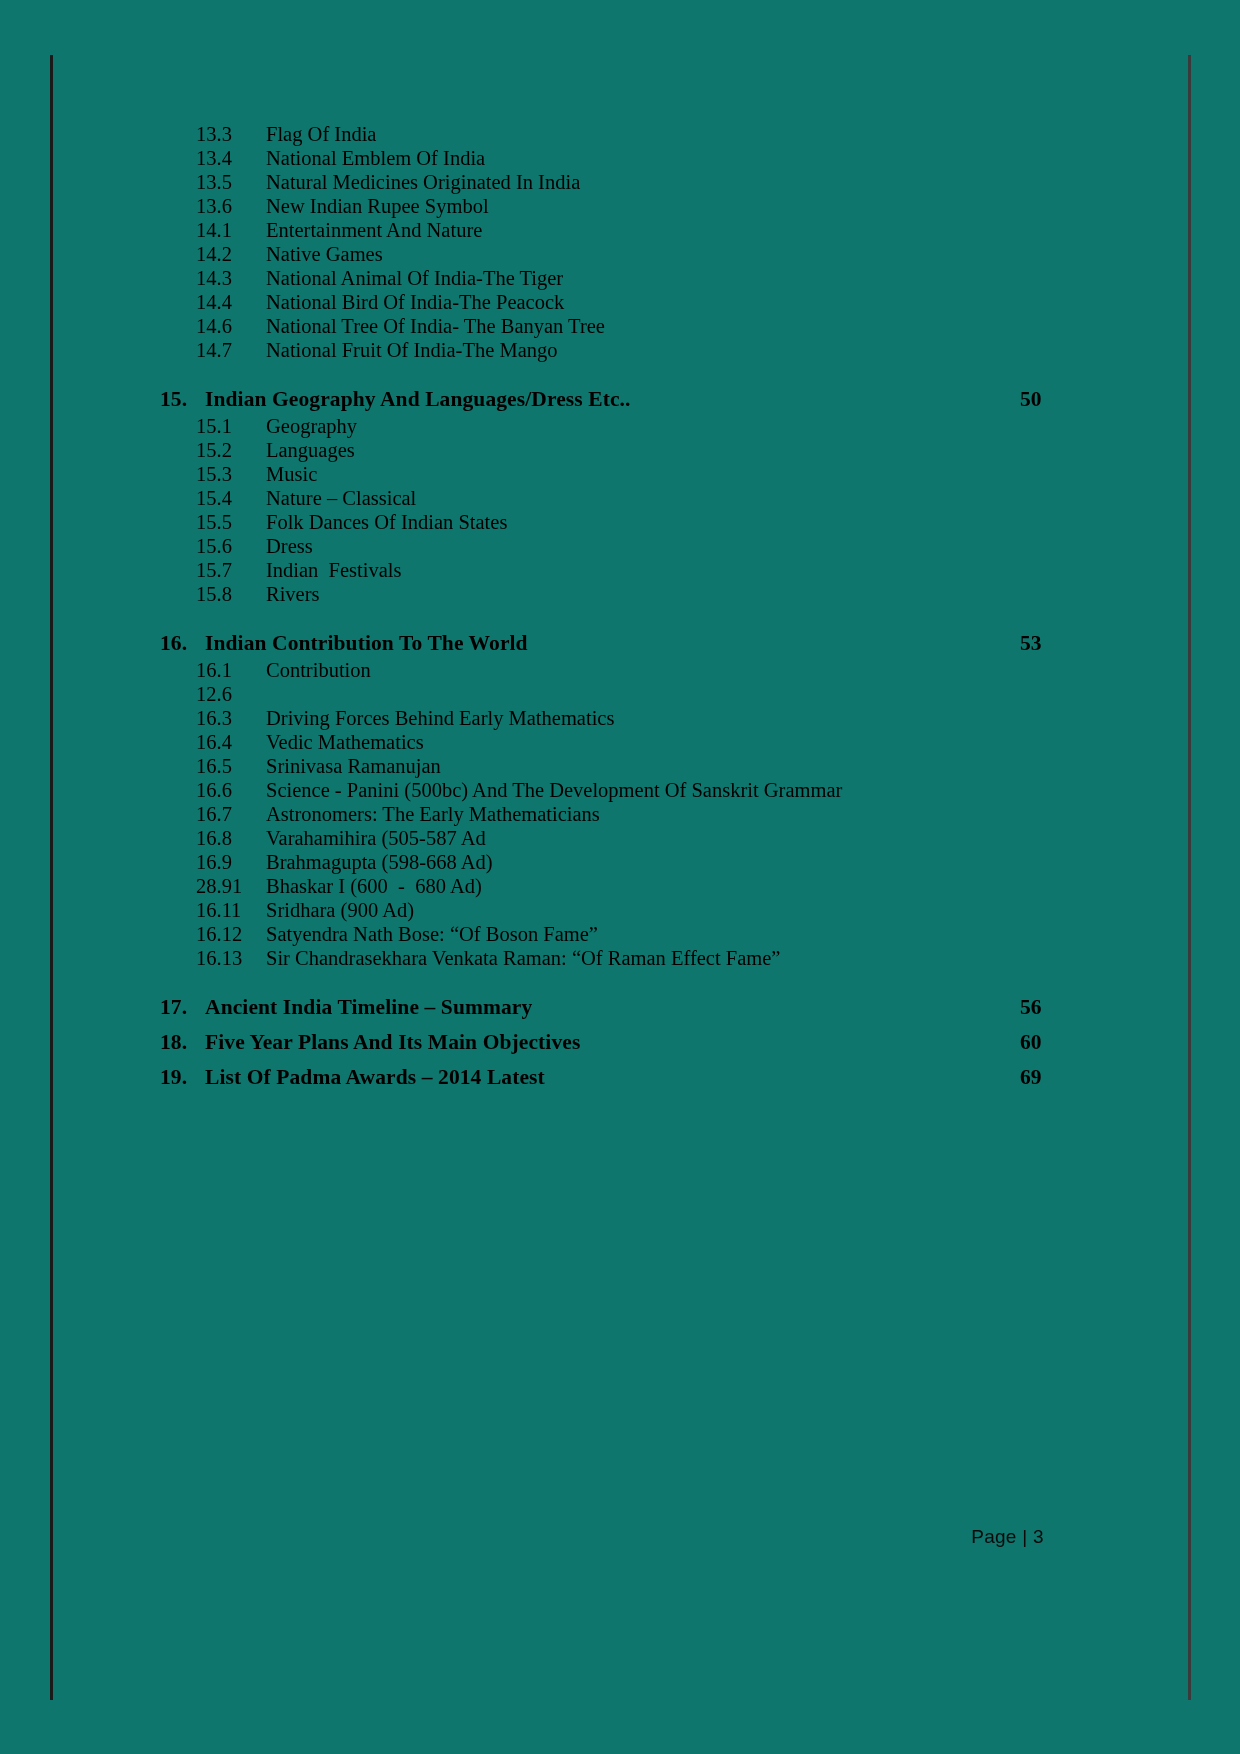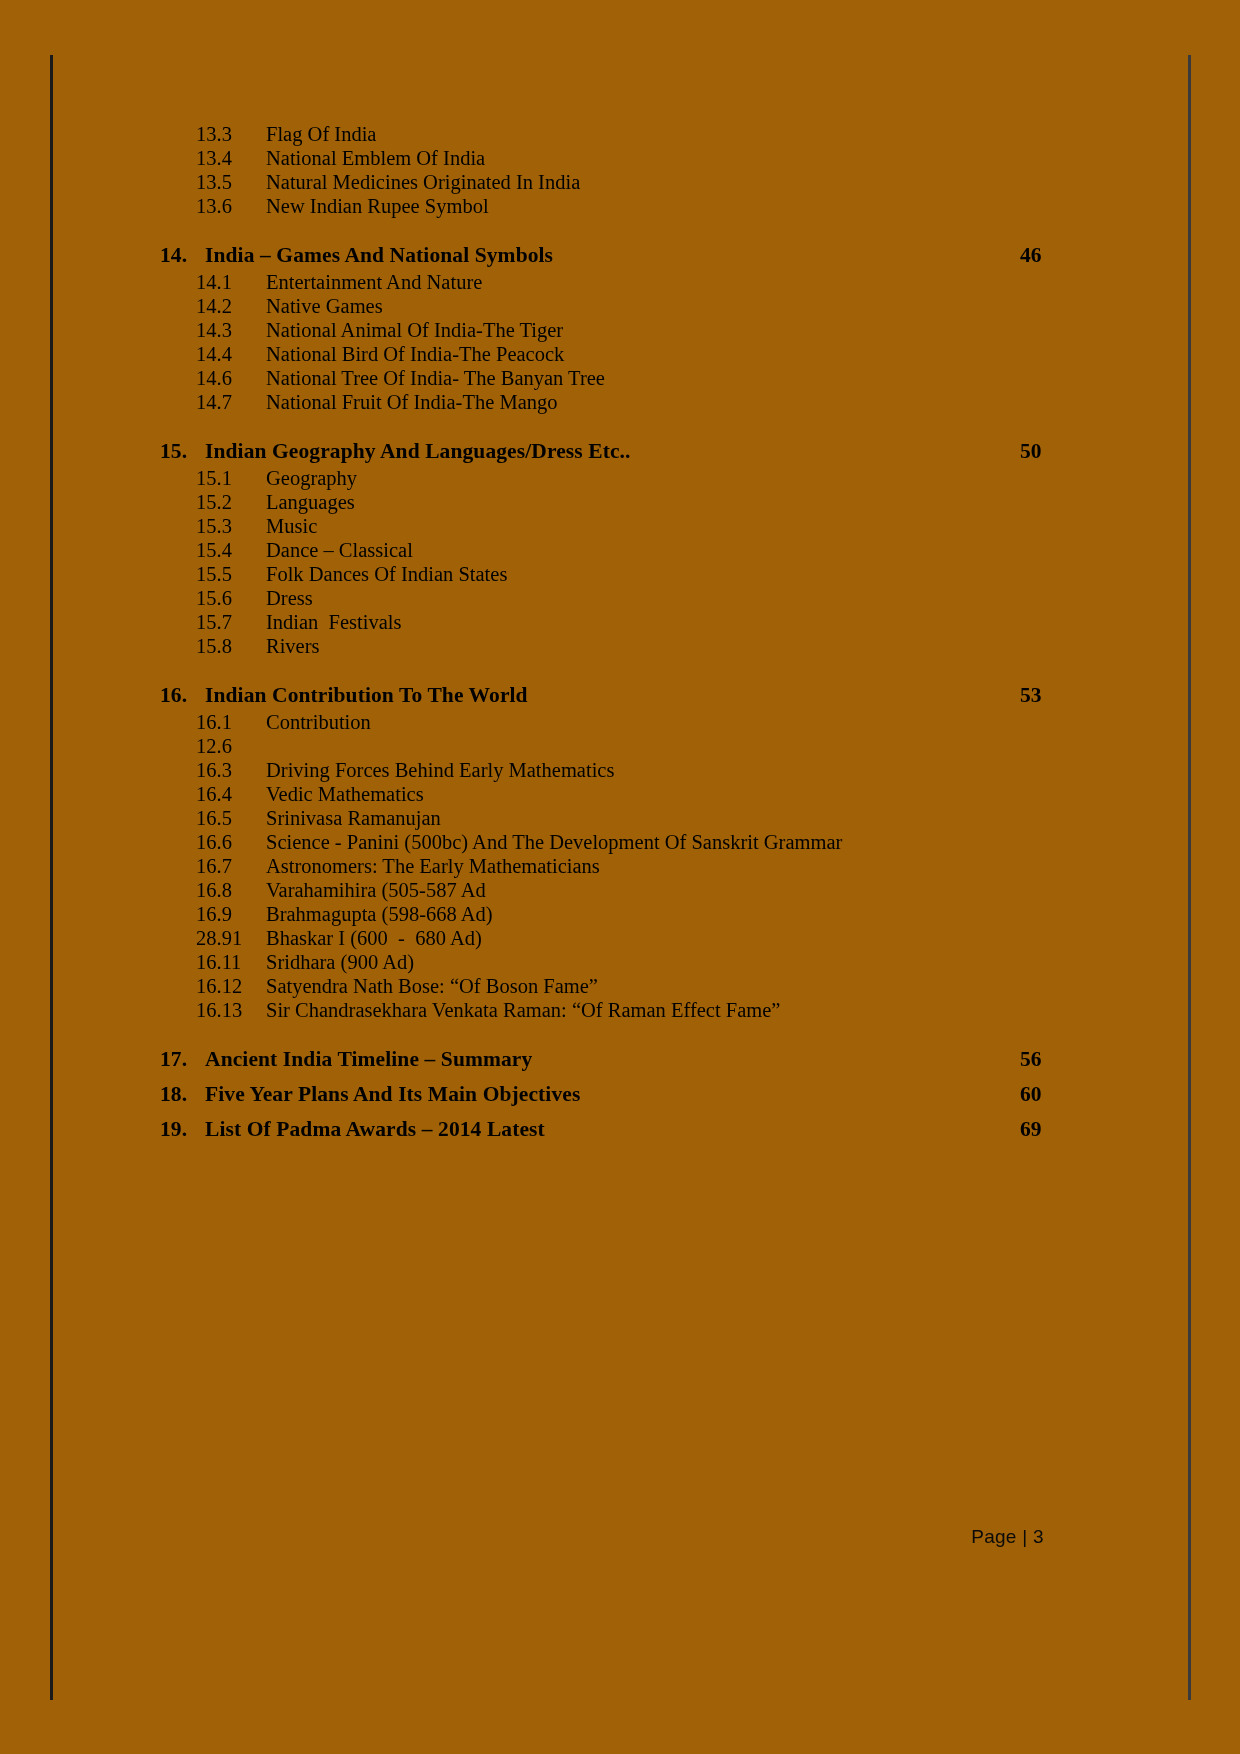--- a/index.html
+++ b/index.html
@@ -5,21 +5,21 @@
 <style>
   html, body {
     margin: 0;
     padding: 0;
     background: #ffffff;
   }
   .page {
     position: relative;
     width: 1240px;
     height: 1754px;
-    background: #a16207;
+    background: #0f766e;
     overflow: hidden;
     font-family: "Liberation Serif", "DejaVu Serif", serif;
     color: #000000;
     box-sizing: border-box;
   }
   
   .rule {
     position: absolute;
     top: 55px;
     width: 3px;
@@ -110,25 +110,20 @@
         <span class="title">National Emblem Of India</span>
       </div>
       <div class="sub">
         <span class="num">13.5</span>
         <span class="title">Natural Medicines Originated In India</span>
       </div>
       <div class="sub">
         <span class="num">13.6</span>
         <span class="title">New Indian Rupee Symbol</span>
       </div>
-      <div class="chapter gap-before">
-        <span class="num">14.</span>
-        <span class="title">India – Games And National Symbols</span>
-        <span class="pageno">46</span>
-      </div>
       <div class="sub">
         <span class="num">14.1</span>
         <span class="title">Entertainment And Nature</span>
       </div>
       <div class="sub">
         <span class="num">14.2</span>
         <span class="title">Native Games</span>
       </div>
       <div class="sub">
         <span class="num">14.3</span>
@@ -158,21 +153,21 @@
       <div class="sub">
         <span class="num">15.2</span>
         <span class="title">Languages</span>
       </div>
       <div class="sub">
         <span class="num">15.3</span>
         <span class="title">Music</span>
       </div>
       <div class="sub">
         <span class="num">15.4</span>
-        <span class="title">Dance – Classical</span>
+        <span class="title">Nature – Classical</span>
       </div>
       <div class="sub">
         <span class="num">15.5</span>
         <span class="title">Folk Dances Of Indian States</span>
       </div>
       <div class="sub">
         <span class="num">15.6</span>
         <span class="title">Dress</span>
       </div>
       <div class="sub">

